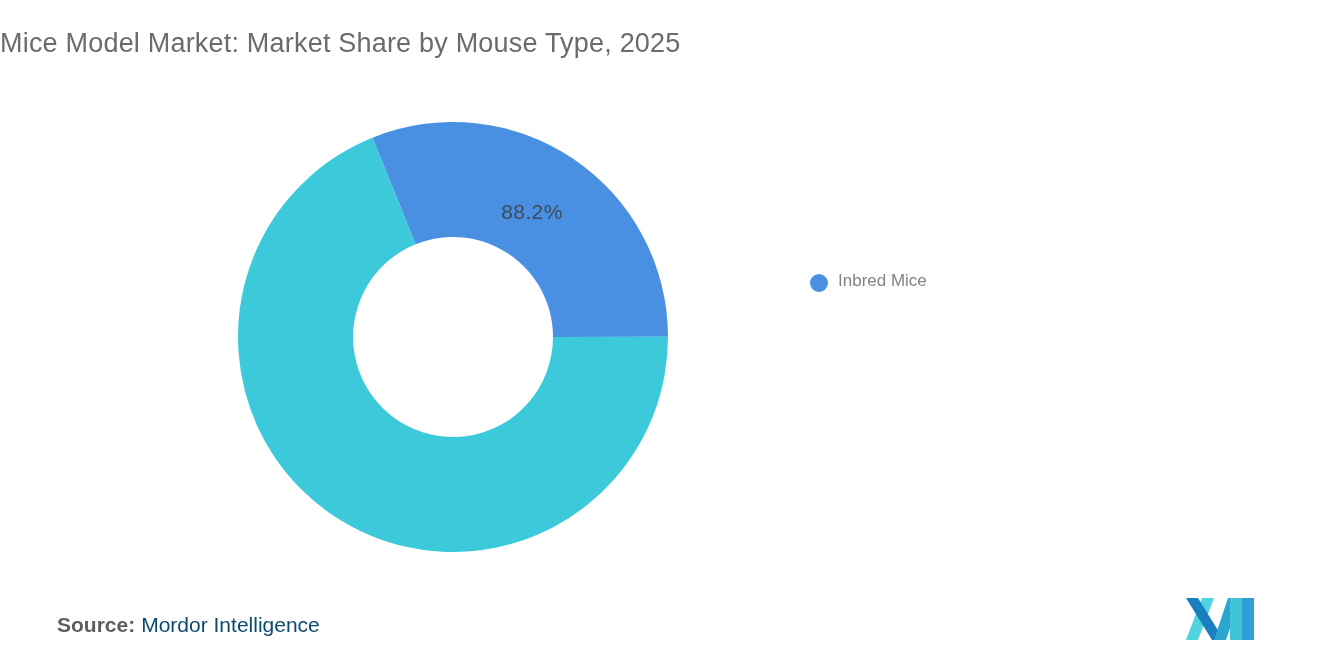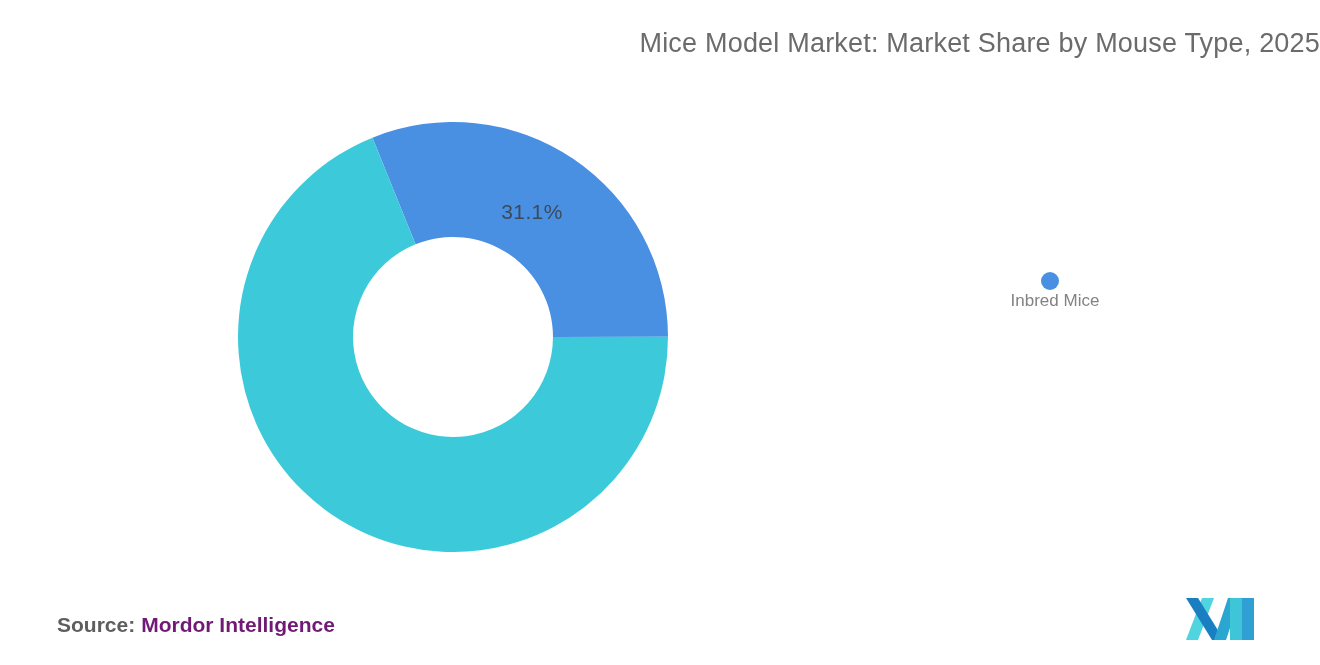--- a/index.html
+++ b/index.html
@@ -19,21 +19,21 @@
     background: #ffffff;
     overflow: hidden;
   }
 
   
   #chart-title {
     position: absolute;
     left: 0;
     top: 28px;
     width: 1320px;
-    text-align: right;
+    text-align: left;
     font-size: 27px;
     font-weight: 300;
     letter-spacing: 0.2px;
     color: #6b6b6b;
     white-space: nowrap;
   }
 
   
   #donut-wrap {
     position: absolute;
@@ -62,23 +62,22 @@
 
   
   #legend {
     position: absolute;
     left: 810px;
     top: 270px;
     width: 490px;
   }
   .legend-item {
     display: flex;
-    align-items: center;
+    align-items: flex-end;
     margin-bottom: 4px;
-    flex-direction: column;
   }
   .legend-swatch {
     flex: 0 0 auto;
     width: 18px;
     height: 18px;
     border-radius: 50%;
     margin-top: 2px;
     margin-right: 10px;
   }
   .legend-label {
@@ -100,22 +99,22 @@
     font-size: 21px;
     color: #7d7d7d;
     white-space: nowrap;
   }
   #source-label {
     font-weight: 700;
     color: #5e5e5e;
     margin-top: 12px;
   }
   #source-value {
-    font-weight: 700;
-    color: #701a75;
+    font-weight: 400;
+    color: #0c4a6e;
     margin-left: 6px;
     text-align: right;
   }
 
   
   #brand-logo {
     position: absolute;
     left: 1184px;
     top: 596px;
     width: 74px;
@@ -134,21 +133,21 @@
 
   <div id="donut-wrap">
     <svg id="donut-svg" viewBox="0 0 430 430" xmlns="http://www.w3.org/2000/svg">
       <g id="slice-group">
           <path d="M 134.4595824155789 15.655471268140701 A 215 215 0 0 1 429.9999476058059 214.84990169652116 L 314.97497563669975 214.93020428888232 A 99.97500000000001 99.97500000000001 0 0 0 177.54870582324418 122.30479413968541 Z" fill="#4a90e2"></path>
           <path d="M 429.9999476058059 214.84990169652116 A 215 215 0 1 1 134.45958241557884 15.65547126814073 L 177.54870582324418 122.30479413968543 A 99.97500000000001 99.97500000000001 0 1 0 314.97497563669975 214.93020428888232 Z" fill="#3ccadb"></path>
         </g>
     </svg>
   </div>
 
-  <div id="slice-label">31.1%</div>
+  <div id="slice-label">88.2%</div>
 
   <div id="legend">
     <div class="legend-item single">
       <span class="legend-swatch" style="background: rgb(74, 144, 226);"></span>
       <span class="legend-label">Inbred Mice</span>
     </div>
   </div>
 
   <div id="source-line">
     <span id="source-label">Source:</span><span id="source-value">Mordor Intelligence</span>

